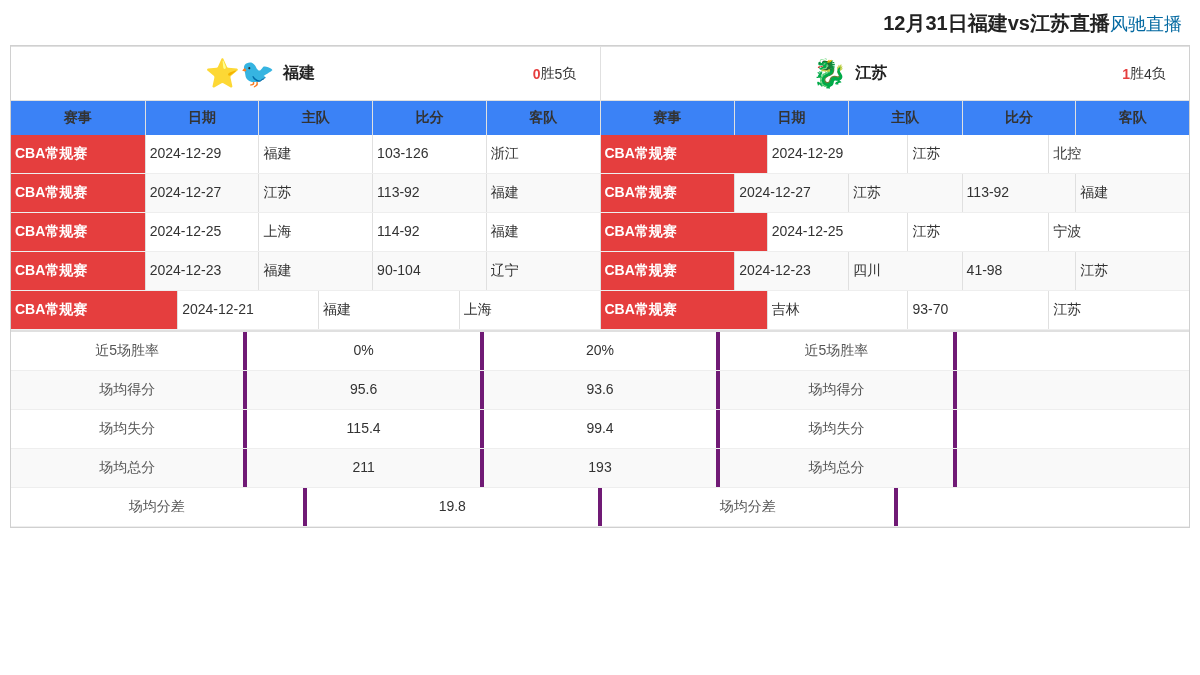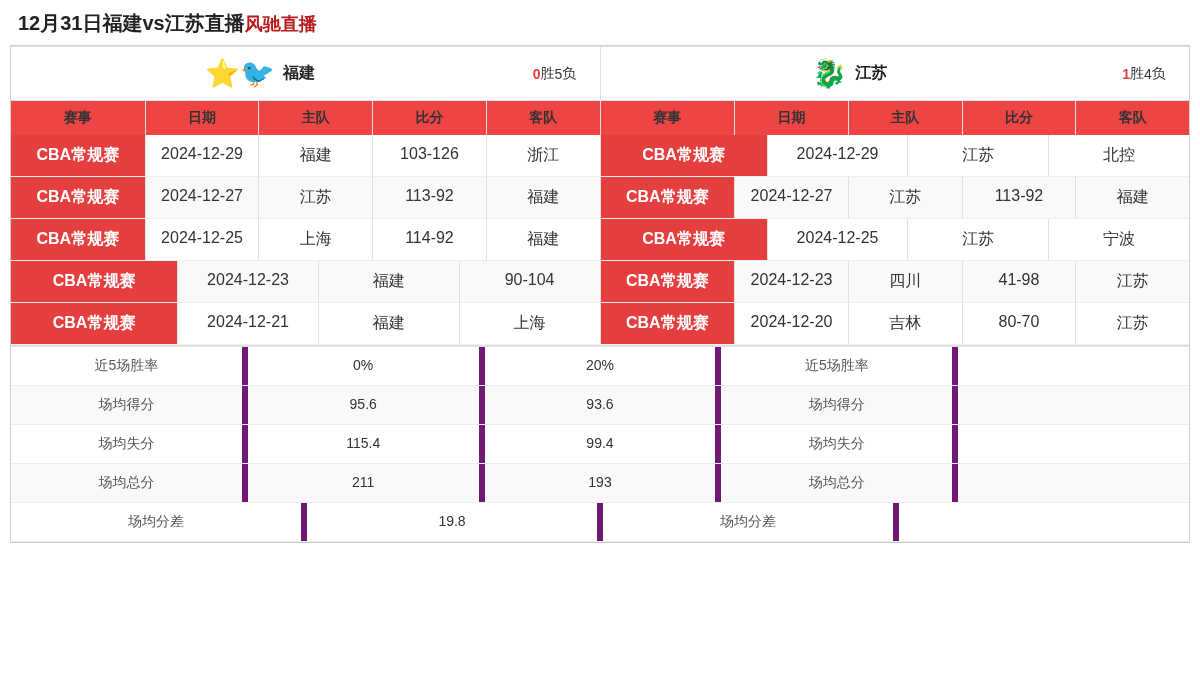--- a/index.html
+++ b/index.html
@@ -11,34 +11,34 @@
       font-size: 14px;
       color: #333;
     }
     .page-wrapper {
       width: 1200px;
       min-height: 675px;
       background: #fff;
     }
     .header {
       display: flex;
-      justify-content: flex-start;
+      justify-content: flex-end;
       align-items: center;
       padding: 10px 18px 8px 18px;
       background: #fff;
     }
     .header-title {
       font-size: 20px;
       font-weight: bold;
       color: #222;
     }
     .header-brand {
       font-size: 18px;
-      font-weight: bold;
-      color: #b91c1c;
+      font-weight: normal;
+      color: #0369a1;
     }
     .team-header-row {
       display: flex;
       background: #fff;
       border-top: 1px solid #e0e0e0;
       border-bottom: 1px solid #e0e0e0;
     }
     .team-section {
       display: flex;
       flex: 1;
@@ -66,21 +66,21 @@
       display: flex;
       align-items: center;
       justify-content: center;
       padding: 10px 20px;
       font-size: 14px;
       color: #333;
       min-width: 90px;
     }
     .col-headers {
       display: flex;
-      background: #ef4444;
+      background: #3b82f6;
     }
     .col-header-section {
       display: flex;
       flex: 1;
     }
     .col-header-section.left {
       border-right: 1px solid #e0e0e0;
     }
     .col-cell {
       flex: 1;
@@ -110,24 +110,23 @@
     }
     .row-section {
       display: flex;
       flex: 1;
     }
     .row-section.left {
       border-right: 1px solid #e0e0e0;
     }
     .row-cell {
       flex: 1;
-      text-align: center;
       padding: 10px 4px;
       border-right: 1px solid #e0e0e0;
-      font-size: 16px;
+      font-size: 14px;
       color: #333;
     }
     .row-cell:last-child {
       border-right: none;
     }
     .row-cell.event-cell {
       flex: 1.2;
       background: #e53e3e;
       color: #fff;
       font-weight: bold;
@@ -142,21 +141,21 @@
     .stats-row:nth-child(odd) {
       background: #fff;
     }
     .stats-row:nth-child(even) {
       background: #f9f9f9;
     }
     .stats-cell {
       flex: 1;
       text-align: center;
       padding: 10px 4px;
-      border-right: 6px solid #701a75;
+      border-right: 4px solid #701a75;
       font-size: 14px;
       color: #333;
     }
     .stats-cell:last-child {
       border-right: none;
     }
     .stats-label {
       font-weight: normal;
       color: #555;
     }
@@ -271,41 +270,41 @@
         <div class="row-cell">江苏</div>
         <div class="row-cell">宁波</div>
       </div>
     </div>
         <div class="data-row" style="background: rgb(249, 249, 249);">
       <div class="row-section left">
         <div class="row-cell event-cell">CBA常规赛</div>
         <div class="row-cell">2024-12-23</div>
         <div class="row-cell">福建</div>
         <div class="row-cell">90-104</div>
+        <div class="row-cell">辽宁</div>
       </div>
       <div class="row-section">
         <div class="row-cell event-cell">CBA常规赛</div>
         <div class="row-cell">2024-12-23</div>
         <div class="row-cell">四川</div>
         <div class="row-cell">41-98</div>
         <div class="row-cell">江苏</div>
       </div>
     </div>
         <div class="data-row" style="background: rgb(255, 255, 255);">
       <div class="row-section left">
         <div class="row-cell event-cell">CBA常规赛</div>
         <div class="row-cell">2024-12-21</div>
         <div class="row-cell">福建</div>
         <div class="row-cell">上海</div>
       </div>
       <div class="row-section">
         <div class="row-cell event-cell">CBA常规赛</div>
-        <div class="row-cell">2024-12-20</div>
         <div class="row-cell">吉林</div>
-        <div class="row-cell">80-70</div>
+        <div class="row-cell">93-70</div>
         <div class="row-cell">江苏</div>
       </div>
     </div>
       </div>
 
     <div class="stats-section">
 
       <div class="stats-row">
         <div class="stats-cell stats-label">近5场胜率</div>
         <div class="stats-cell">0%</div>

